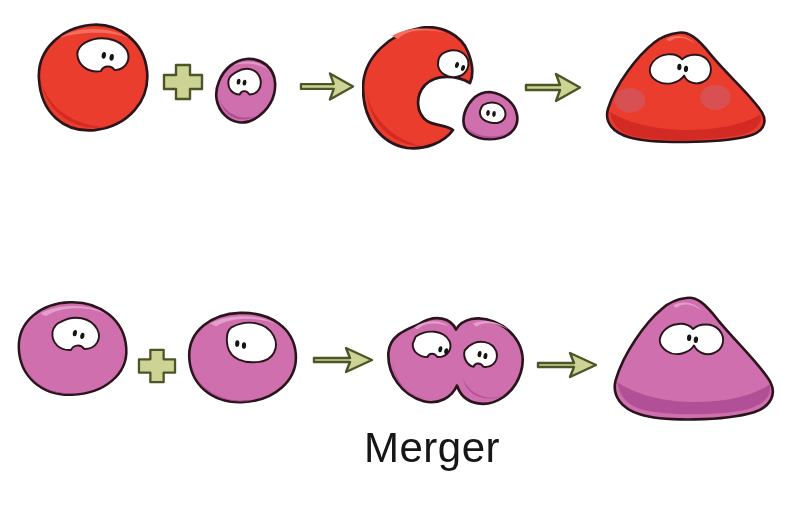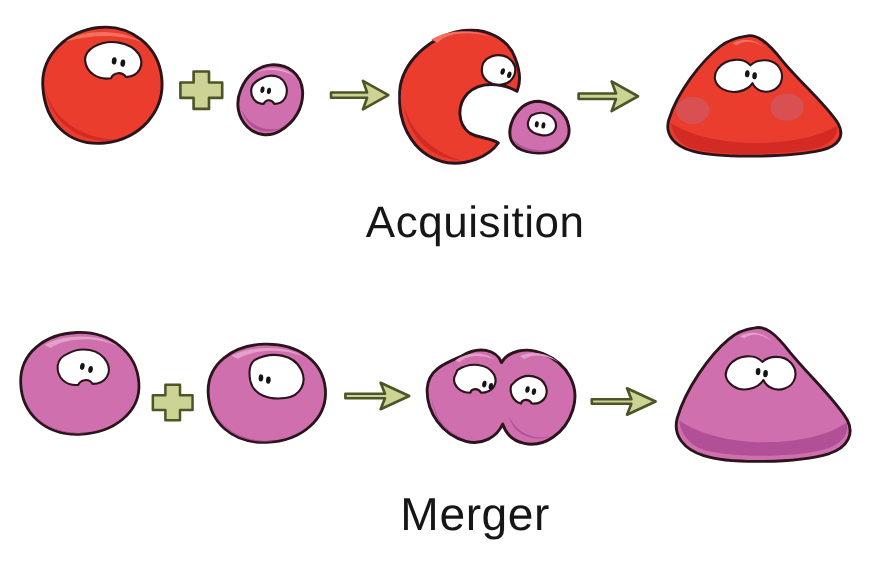--- a/index.html
+++ b/index.html
@@ -7,21 +7,21 @@
     position:relative;width:798px;height:512px;overflow:hidden;
     background:var(--background,#fff);
     font-family:"Liberation Sans", sans-serif;
   }
   .abs{position:absolute;}
   .row-label{
     position:absolute;left:232px;width:400px;text-align:center;
     color:var(--labelColor,#161616);letter-spacing:0.5px;
   }
   #acquisition-label{top:180px;font-size:40px;}
-  #merger-label{top:444px;font-size:42px;}
+  #merger-label{top:424px;font-size:42px;}
   
   .f-red{fill:var(--red)}
   .f-redsh{fill:var(--redShadow)}
   .f-redhi{fill:var(--redHighlight)}
   .f-cheek{fill:var(--redCheek)}
   .f-pink{fill:var(--pink)}
   .f-pinksh{fill:var(--pinkShadow)}
   .f-pinkhi{fill:var(--pinkHighlight)}
   .f-eye{fill:var(--eyeWhite)}
   .f-pupil{fill:var(--pupil)}
@@ -94,21 +94,20 @@
     <path class="f-redhi noline" d="M74,12 C84,6 96,8 104,16 C94,9 84,9 78,14 Z"></path>
     <ellipse class="f-cheek noline" cx="36" cy="76" rx="16" ry="13"></ellipse>
     <ellipse class="f-cheek noline" cx="126" cy="73" rx="16" ry="13"></ellipse>
     <path class="f-eye ol-thin" d="M60,36 C68,26 84,25 91,33 C97,27 110,26 117,33 C124,41 122,53 112,57 C104,60 96,57 93,50 C88,58 74,61 65,56 C56,51 55,43 60,36 Z"></path>
     <g class="f-pupil">
       <ellipse cx="88" cy="41" rx="2.2" ry="3.4" transform="rotate(5 88 41)"></ellipse>
       <ellipse cx="95" cy="43" rx="2.2" ry="3.4" transform="rotate(5 95 43)"></ellipse>
     </g>
   </svg>
 
-  <div class="row-label" id="acquisition-label">Acquisition</div>
 
   <svg class="abs" style="left:16px;top:298px" width="114" height="102" viewBox="0 0 122 106">
     <path class="f-pink ol" d="M58,3 C90,2 116,22 118,52 C120,80 94,101 60,102 C27,103 4,82 3,52 C2,23 27,4 58,3 Z"></path>
     <path class="f-pinksh noline" d="M5,58 C9,90 40,104 70,100 C38,106 8,88 5,58 Z"></path>
     <path class="f-pinkhi noline" d="M26,15 C45,4 80,4 97,16 C78,7 48,7 32,18 Z"></path>
     <path class="f-eye ol-thin" d="M48,24 C62,16 80,19 87,32 C92,42 86,53 73,53 C69,47 61,49 59,54 C47,55 38,47 39,35 C40,29 43,26 48,24 Z"></path>
     <g class="f-pupil">
       <ellipse cx="63" cy="36" rx="2.2" ry="3.4" transform="rotate(10 63 36)"></ellipse>
       <ellipse cx="71" cy="39" rx="2.2" ry="3.4" transform="rotate(10 71 39)"></ellipse>
     </g>

